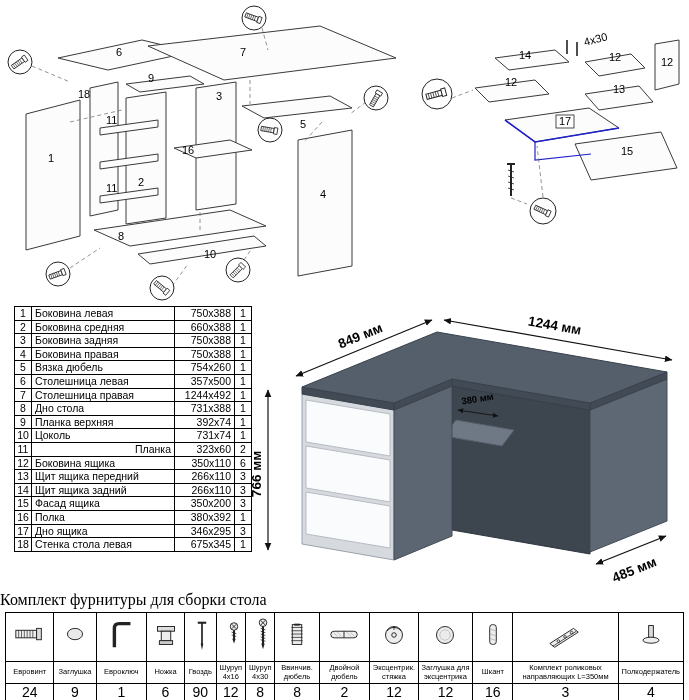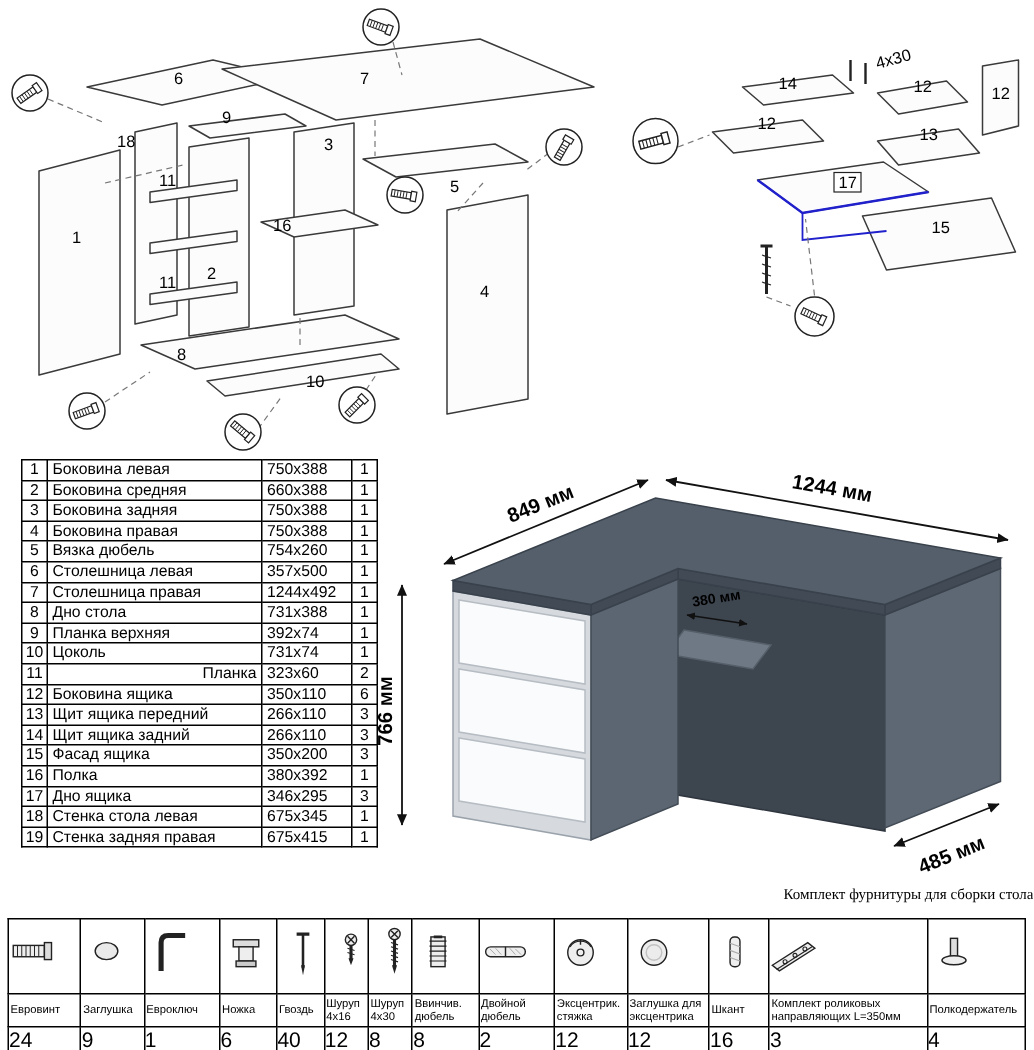--- a/index.html
+++ b/index.html
@@ -6,25 +6,25 @@
   html,body{background:#ffffff}
   body{font-family:"Liberation Sans","DejaVu Sans",sans-serif;color:#000}
   #page{position:relative;width:689px;height:700px;background:#fff;overflow:hidden}
   .abs{position:absolute}
   table{border-collapse:collapse}
   #parts-table{position:absolute;left:14px;top:306px}
   #parts-table td{border:1px solid #000;font-size:10.5px;line-height:12.6px;height:13.6px;padding:0 3px;white-space:nowrap}
   #parts-table td.num{width:17px;text-align:center;padding:0 1px}
   #parts-table td.nm{width:143px}
   #parts-table td.nm.ctr{text-align:right}
-  #parts-table td.sz{width:60px;text-align:left}
+  #parts-table td.sz{width:60px;text-align:right}
   #parts-table td.qt{width:17px;text-align:center}
-  #hw-title{position:absolute;left:0;top:591px;width:100%;text-align:right;font-family:"Liberation Serif","DejaVu Serif",serif;font-size:10px}
+  #hw-title{position:absolute;left:0;top:591px;width:100%;text-align:left;font-family:"Liberation Serif","DejaVu Serif",serif;font-size:16px}
   #hw-table{position:absolute;left:5px;top:612px;width:679px;table-layout:fixed}
-  #hw-table td{border:1px solid #000;vertical-align:middle;overflow:hidden}
+  #hw-table td{border:1px solid #000;text-align:center;vertical-align:middle;overflow:hidden}
   #hw-table tr.icons td{height:46px}
   #hw-table tr.names td{font-size:7.5px;line-height:1.15;height:22px;padding:1px 1px}
   #hw-table tr.qtys td{font-size:14px;height:15px}
   svg text{font-family:"Liberation Sans","DejaVu Sans",sans-serif}
   .lbl{font-size:11px;fill:#000}
   .dim{font-weight:bold;font-size:13.5px;fill:#000}
   .dim-small{font-weight:bold;font-size:9.5px;fill:#000}
   .dimline{stroke:#111;stroke-width:1.2}
 </style>
 </head>
@@ -267,26 +267,20 @@
           <td class="nm">Дно ящика</td>
           <td class="sz">346x295</td>
           <td class="qt">3</td>
         </tr>
     <tr>
           <td class="num">18</td>
           <td class="nm">Стенка стола левая</td>
           <td class="sz">675x345</td>
           <td class="qt">1</td>
         </tr>
-    <tr>
-          <td class="num">19</td>
-          <td class="nm">Стенка задняя правая</td>
-          <td class="sz">675x415</td>
-          <td class="qt">1</td>
-        </tr>
   </tbody>
     </table>
 
   <svg class="abs" style="left:252px;top:298px" width="437" height="302" viewBox="0 0 437 302">
     <defs>
       <marker id="arr" viewBox="0 0 10 10" refX="8.5" refY="5" markerWidth="7" markerHeight="7" orient="auto-start-reverse">
         <path d="M0,1 L9,5 L0,9 z" fill="#111"></path>
       </marker>
     </defs>
 
@@ -436,21 +430,21 @@
       <td>Заглушка для эксцентрика</td>
       <td>Шкант</td>
       <td>Комплект роликовых направляющих L=350мм</td>
       <td>Полкодержатель</td>
     </tr>
     <tr class="qtys">
       <td>24</td>
       <td>9</td>
       <td>1</td>
       <td>6</td>
-      <td>40</td>
+      <td>90</td>
       <td>12</td>
       <td>8</td>
       <td>8</td>
       <td>2</td>
       <td>12</td>
       <td>12</td>
       <td>16</td>
       <td>3</td>
       <td>4</td>
     </tr>

